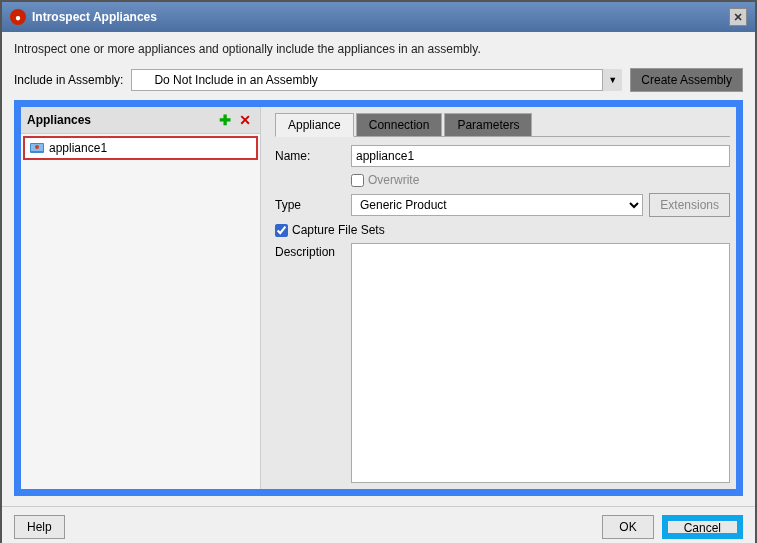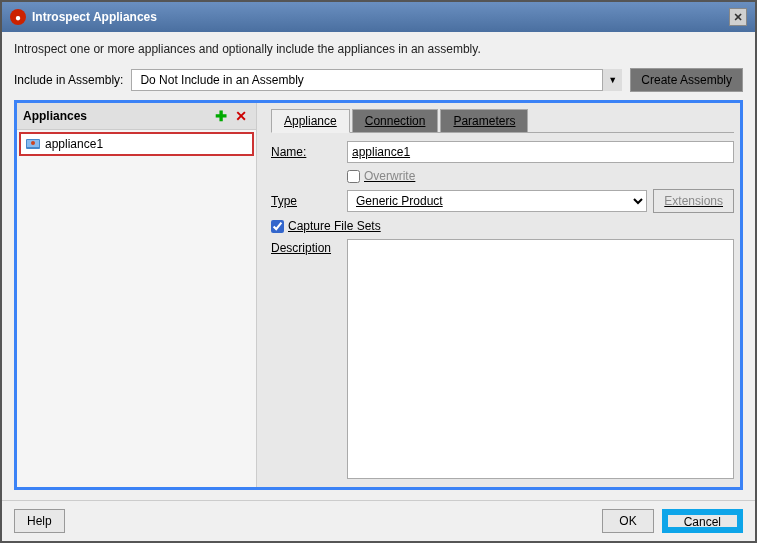--- a/index.html
+++ b/index.html
@@ -96,21 +96,21 @@
       position: relative;
       display: flex;
       align-items: center;
     }
 
     .select-wrapper select {
       width: 100%;
       height: 22px;
       border: 1px solid #aaa;
       background: white;
-      padding: 0 4px;
+      padding: 0 18px;
       font-size: 12px;
     }
 
     .select-arrow {
       position: absolute;
       right: 0;
       top: 0;
       width: 20px;
       height: 100%;
       background: #ddd;
@@ -129,21 +129,21 @@
       border: 1px solid #999;
       cursor: pointer;
       font-size: 12px;
       white-space: nowrap;
     }
 
     .main-content {
       flex: 1;
       display: flex;
       gap: 8px;
-      border: 3px solid #3b82f6;
+      border: 7px solid #3b82f6;
       background: #e8e8e8;
     }
 
     .appliances-panel {
       width: 240px;
       border-right: 1px solid #ccc;
       display: flex;
       flex-direction: column;
       background: #f5f5f5;
     }
@@ -207,21 +207,20 @@
     .appliance-item.selected {
       background: #fff;
       border: 2px solid #cc3333;
     }
 
     .right-panel {
       flex: 1;
       display: flex;
       flex-direction: column;
       padding: 6px;
-      text-decoration: underline;
     }
 
     .tabs {
       display: flex;
       border-bottom: 1px solid #aaa;
       margin-bottom: 8px;
     }
 
     .tab {
       padding: 4px 12px;

